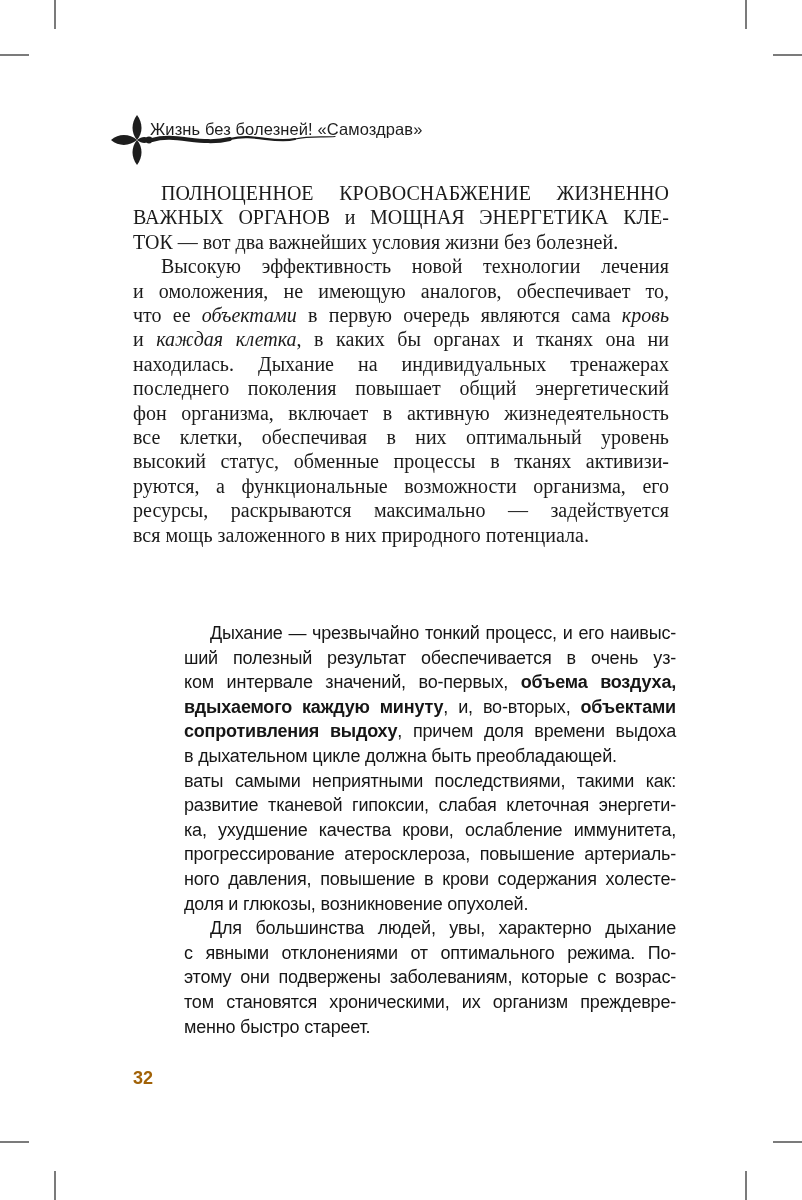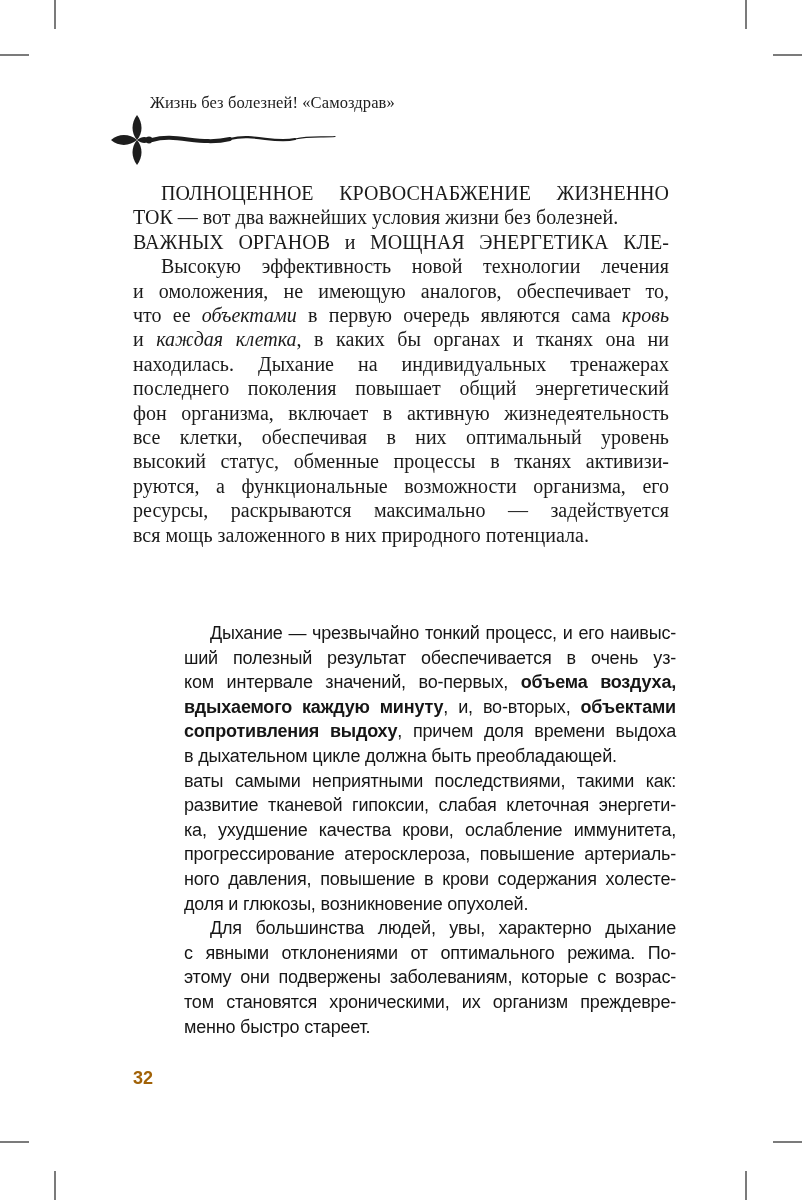--- a/index.html
+++ b/index.html
@@ -22,26 +22,25 @@
   .crop.tr-v { left: 745px; top: 0; }
   .crop.tr-h { left: 773px; top: 54px; }
   .crop.bl-v { left: 54px; top: 1171px; }
   .crop.bl-h { left: 0; top: 1141px; }
   .crop.br-v { left: 745px; top: 1171px; }
   .crop.br-h { left: 773px; top: 1141px; }
 
   
   .header-title {
     position: absolute;
-    left: 150px; top: 93px;
+    left: 150px; top: 120px;
     font-size: 16.5px;
     letter-spacing: 0.1px;
     color: #1d1d1d;
     white-space: nowrap;
-    font-family: Liberation Serif, serif;
   }
   .ornament { position: absolute; left: 104px; top: 106px; }
 
   
   .tl {
     text-align: justify;
     text-align-last: justify;
     word-break: normal;
     hyphens: none;
   }
@@ -119,22 +118,22 @@
     <g fill="none" stroke="#1d1d1d" stroke-linecap="round">
       <path d="M48,34 C72,27 96,40 126,33" stroke-width="4"></path>
       <path d="M126,33 C150,27 170,38 191,33" stroke-width="2.2"></path>
       <path d="M191,33 C206,29.5 219,31.5 231,30.5" stroke-width="1.2"></path>
     </g>
   </svg>
 
   <div class="serif-block">
       <div class="para">
         <div class="tl ind"><span>ПОЛНОЦЕННОЕ КРОВОСНАБЖЕНИЕ ЖИЗНЕННО</span></div>
+        <div class="tl"><span>ВАЖНЫХ ОРГАНОВ и МОЩНАЯ ЭНЕРГЕТИКА КЛЕ-</span></div>
         <div class="tl last"><span>ТОК — вот два важнейших условия жизни без болезней.</span></div>
-        <div class="tl"><span>ВАЖНЫХ ОРГАНОВ и МОЩНАЯ ЭНЕРГЕТИКА КЛЕ-</span></div>
       </div>
       <div class="para">
         <div class="tl ind"><span>Высокую эффективность новой технологии лечения</span></div>
         <div class="tl"><span>и омоложения, не имеющую аналогов, обеспечивает то,</span></div>
         <div class="tl"><span>что ее </span><span class="s-i">объектами</span><span> в первую очередь являются сама </span><span class="s-i">кровь</span></div>
         <div class="tl"><span>и </span><span class="s-i">каждая клетка</span><span>, в каких бы органах и тканях она ни</span></div>
         <div class="tl"><span>находилась. Дыхание на индивидуальных тренажерах</span></div>
         <div class="tl"><span>последнего поколения повышает общий энергетический</span></div>
         <div class="tl"><span>фон организма, включает в активную жизнедеятельность</span></div>
         <div class="tl"><span>все клетки, обеспечивая в них оптимальный уровень</span></div>

